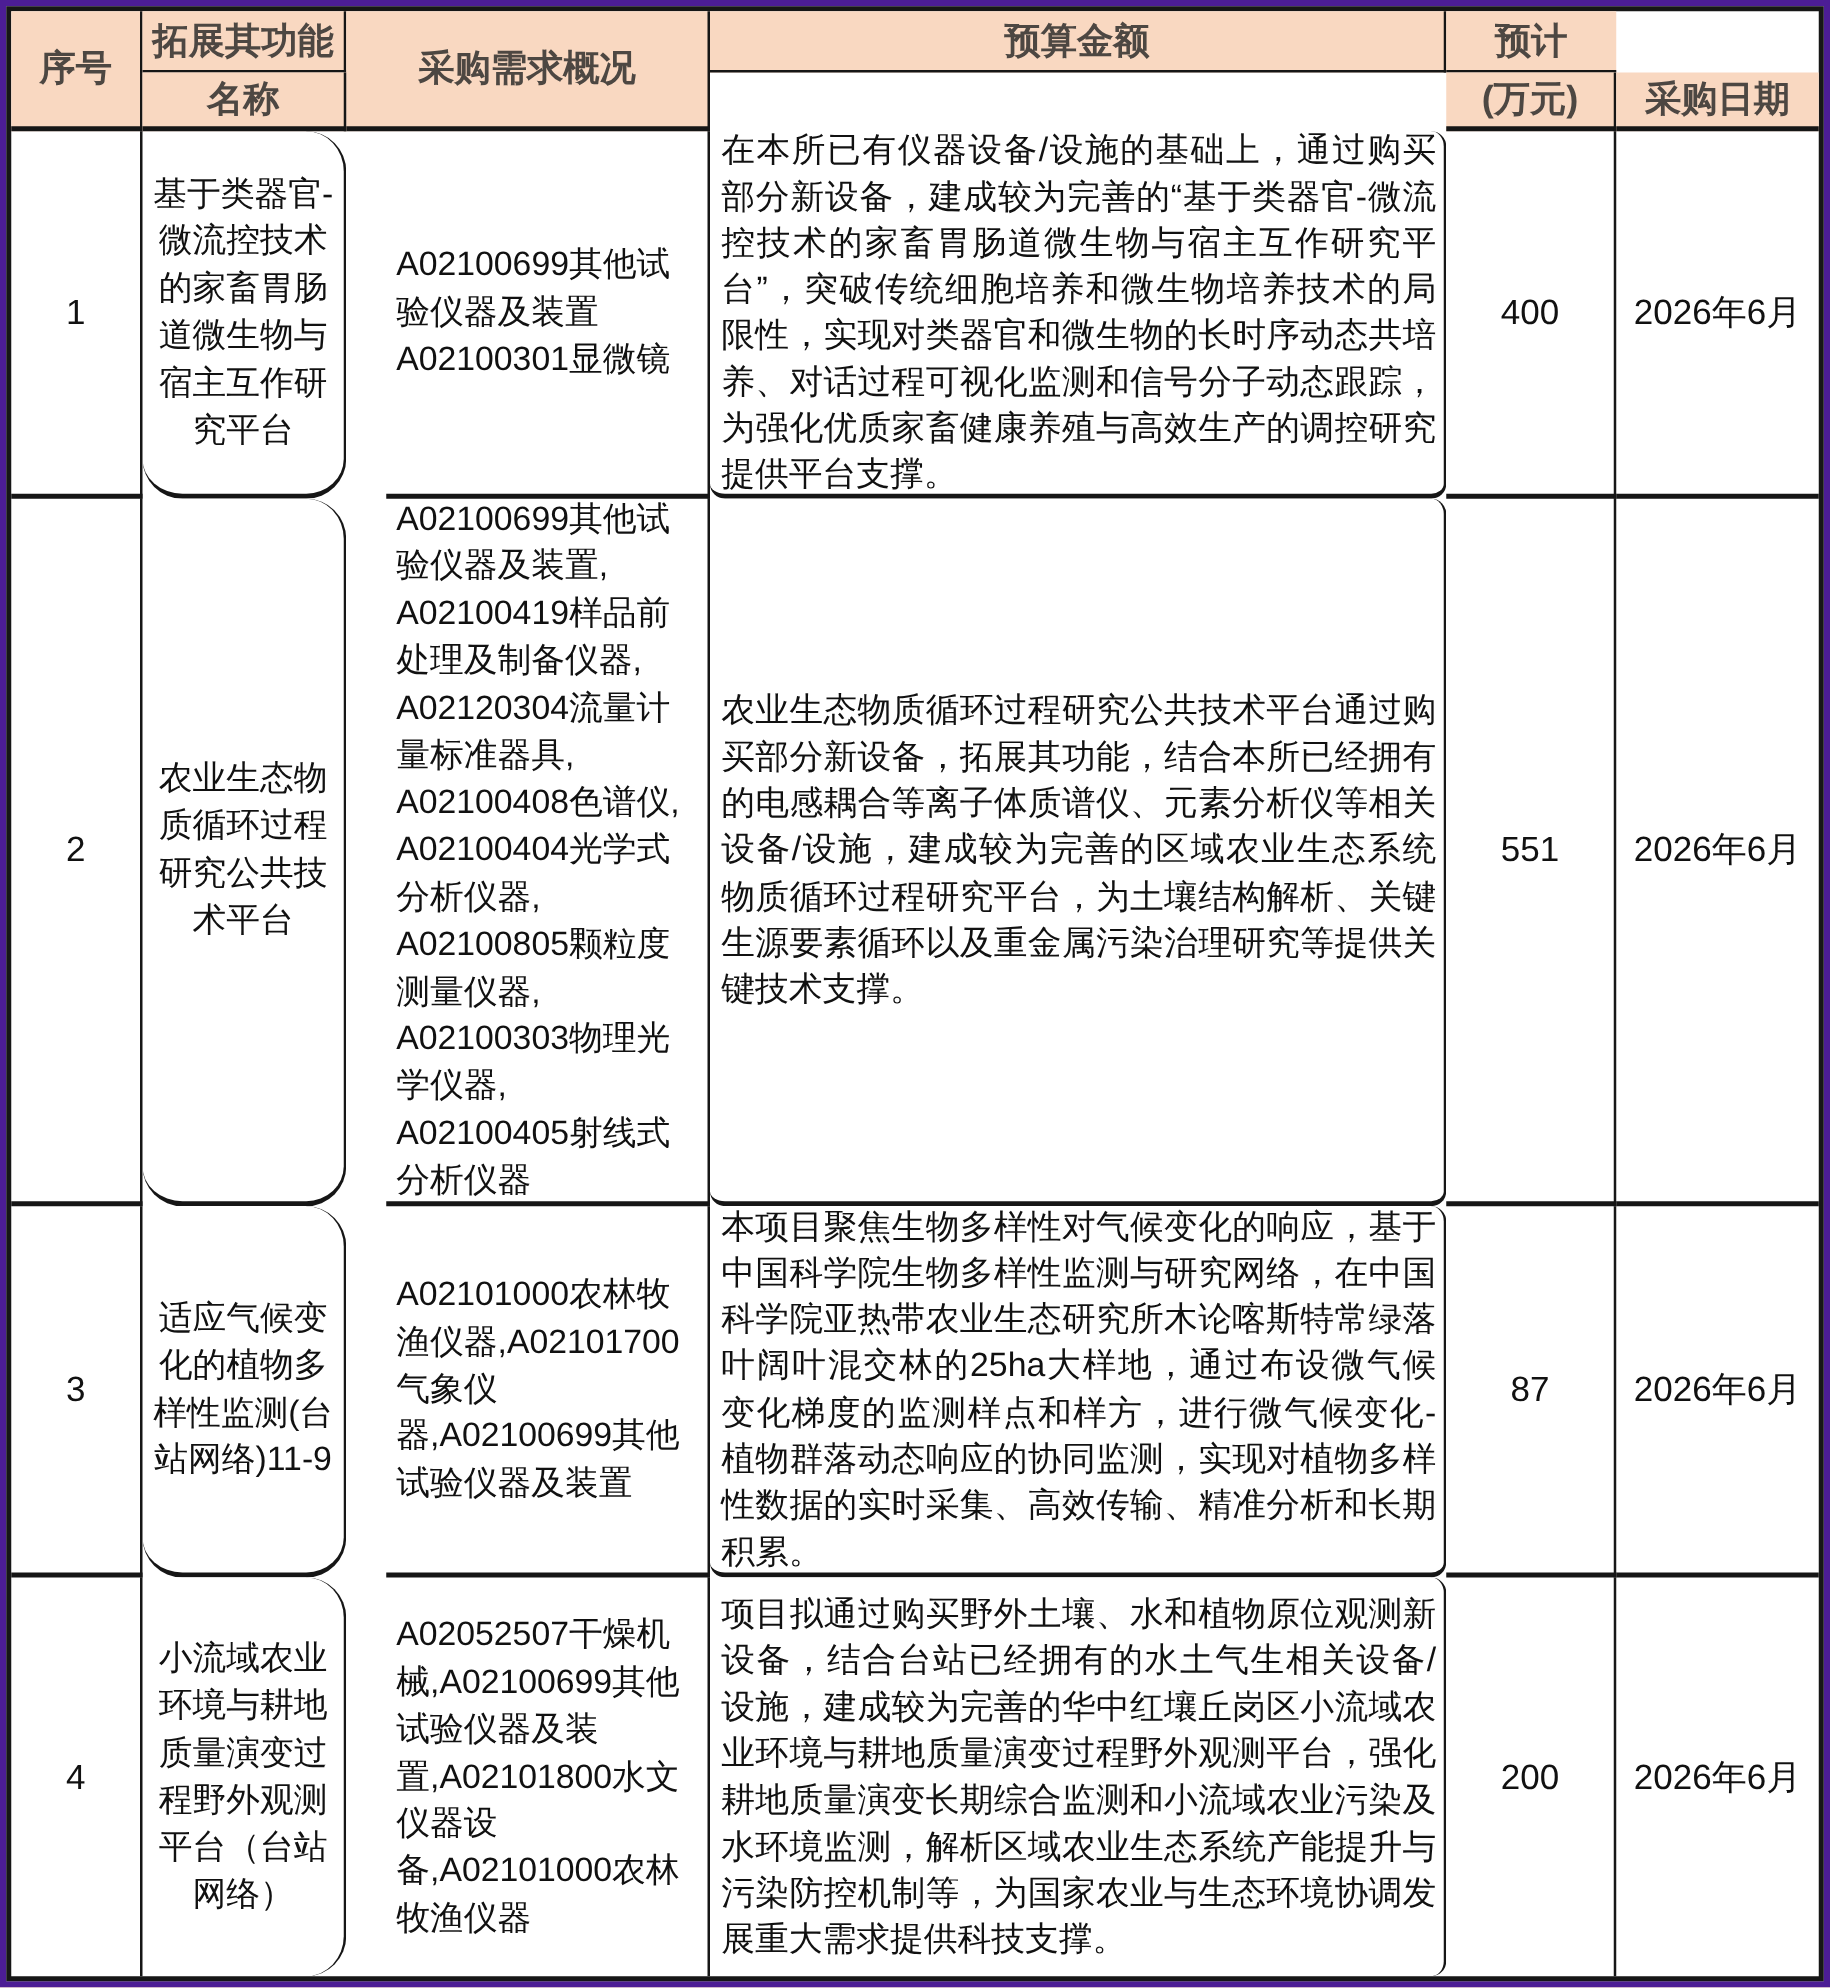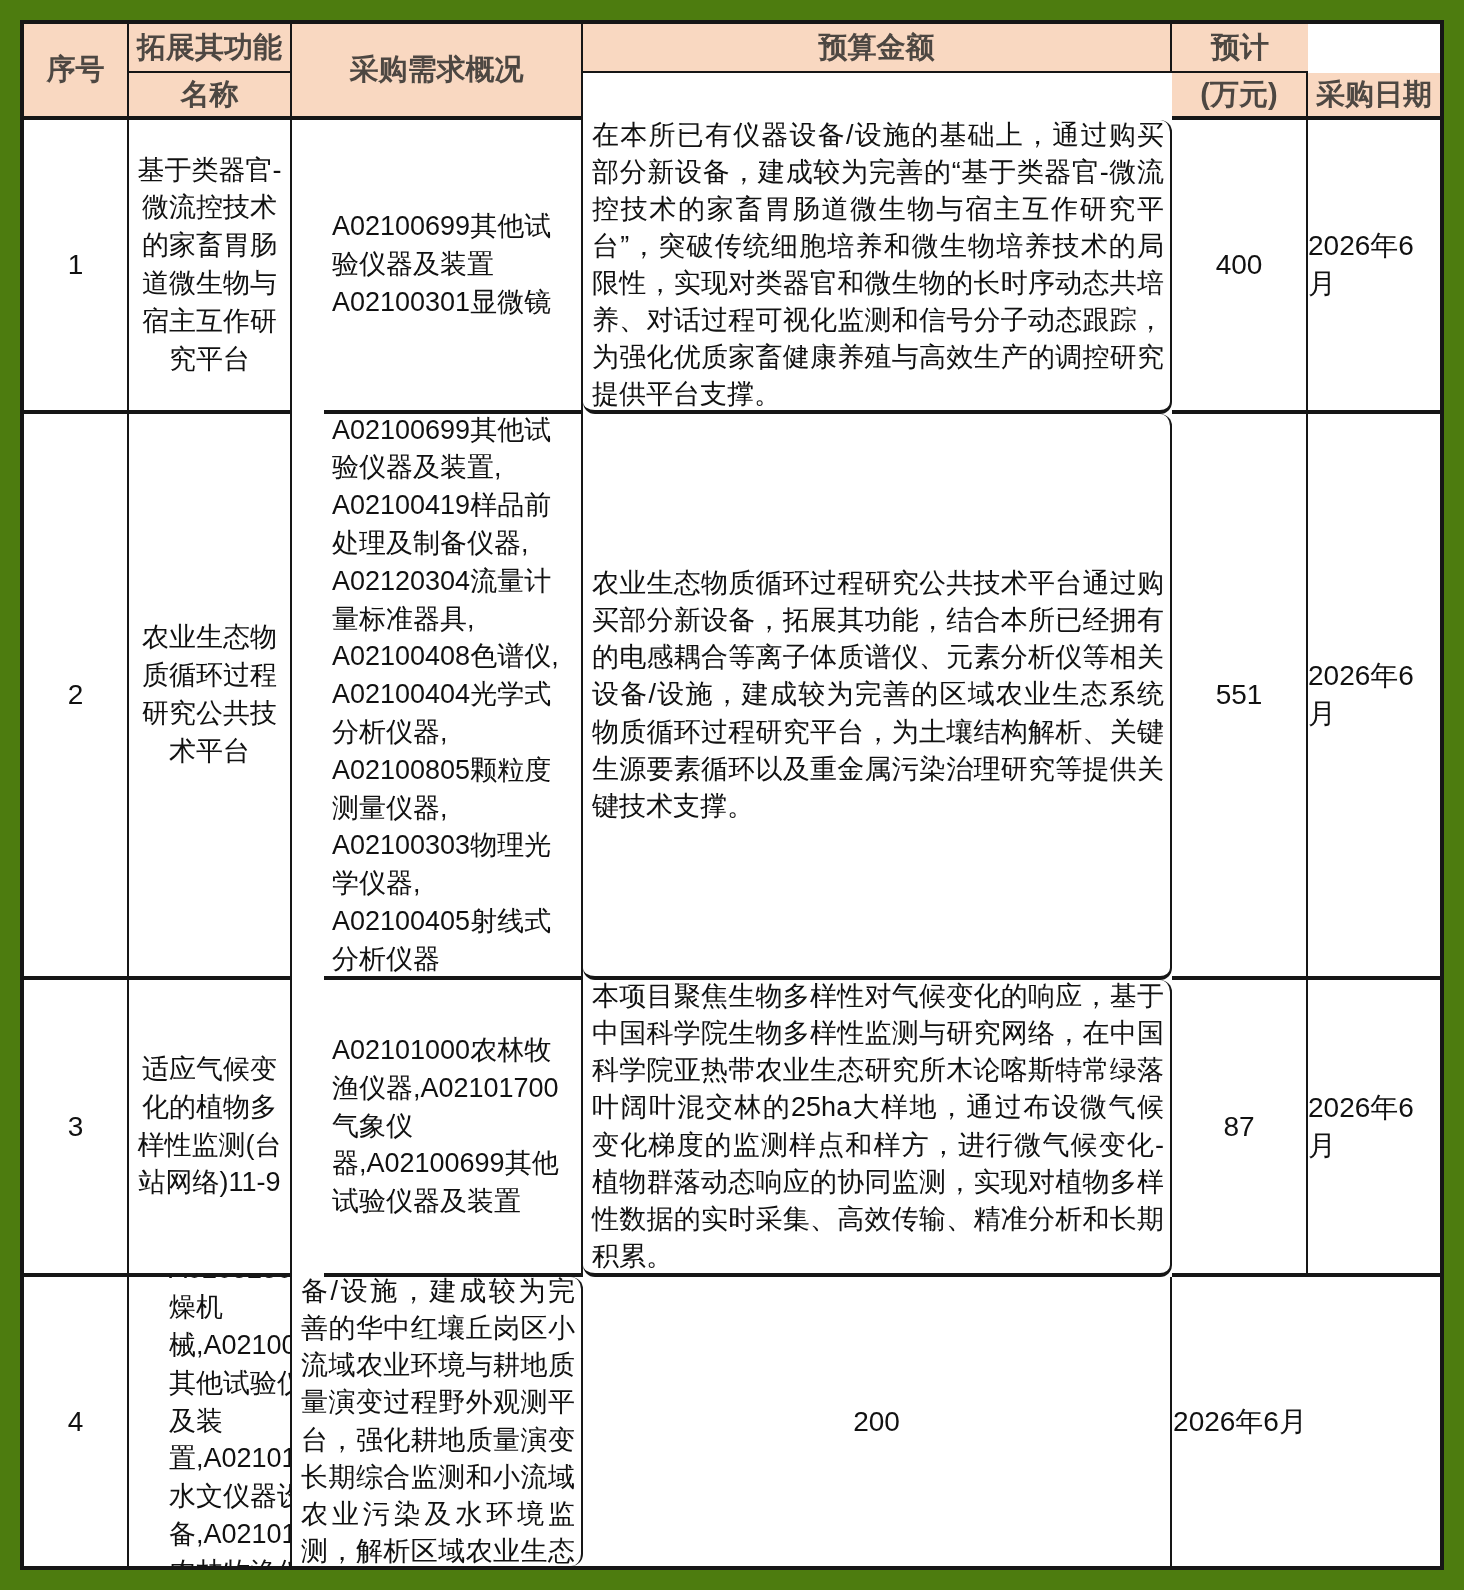--- a/index.html
+++ b/index.html
@@ -6,22 +6,22 @@
     margin: 0;
     padding: 0;
     background: #f9d8c1;
     font-family: "Liberation Sans", sans-serif;
     -webkit-font-smoothing: antialiased;
   }
   .page {
     width: 1464px;
     height: 1590px;
     box-sizing: border-box;
-    padding: 20px;
-    background: #4d7c0f;
+    padding: 5px;
+    background: #4c1d95;
   }
   .grid {
     width: 100%;
     height: 100%;
     box-sizing: border-box;
     background: #ffffff;
     border: 4px solid #161616;
     display: grid;
     grid-template-columns: 105px 163px 291px 589px 136px auto;
     grid-template-rows: 49px 47px 294px 566px 297px auto;
@@ -50,20 +50,21 @@
   }
   .span2 { grid-row: span 2; }
 
   
   .serial { font-size: 28px; }
   .namecell {
     font-size: 27px;
     line-height: 1.40;
     text-align: center;
     padding: 4px 6px;
+    border-radius: 32px;
   }
   .itemscell {
     font-size: 27px;
     line-height: 1.40;
     justify-content: flex-start;
     text-align: left;
     padding: 4px 4px 4px 8px;
     white-space: pre-line;
     margin-left: 32px;
   }
@@ -116,19 +117,20 @@
     <div class="cell datecell thick-bottom last-col">2026年6月</div>
 
     <div class="cell serial thick-bottom">3</div>
     <div class="cell namecell thick-bottom">适应气候变化的植物多样性监测(台站网络)11-9</div>
     <div class="cell itemscell thick-bottom">A02101000农林牧渔仪器,A02101700气象仪器,A02100699其他试验仪器及装置</div>
     <div class="cell overviewcell thick-bottom">本项目聚焦生物多样性对气候变化的响应，基于中国科学院生物多样性监测与研究网络，在中国科学院亚热带农业生态研究所木论喀斯特常绿落叶阔叶混交林的25ha大样地，通过布设微气候变化梯度的监测样点和样方，进行微气候变化-植物群落动态响应的协同监测，实现对植物多样性数据的实时采集、高效传输、精准分析和长期积累。</div>
     <div class="cell budgetcell thick-bottom">87</div>
     <div class="cell datecell thick-bottom last-col">2026年6月</div>
 
     <div class="cell serial no-bottom">4</div>
+    <div class="cell namecell no-bottom">小流域农业环境与耕地质量演变过程野外观测平台（台站网络）</div>
     <div class="cell itemscell no-bottom">A02052507干燥机械,A02100699其他试验仪器及装置,A02101800水文仪器设备,A02101000农林牧渔仪器</div>
     <div class="cell overviewcell no-bottom">项目拟通过购买野外土壤、水和植物原位观测新设备，结合台站已经拥有的水土气生相关设备/设施，建成较为完善的华中红壤丘岗区小流域农业环境与耕地质量演变过程野外观测平台，强化耕地质量演变长期综合监测和小流域农业污染及水环境监测，解析区域农业生态系统产能提升与污染防控机制等，为国家农业与生态环境协调发展重大需求提供科技支撑。</div>
     <div class="cell budgetcell no-bottom">200</div>
     <div class="cell datecell no-bottom last-col">2026年6月</div>
 
   </div>
 </div>
 
 </body></html>

